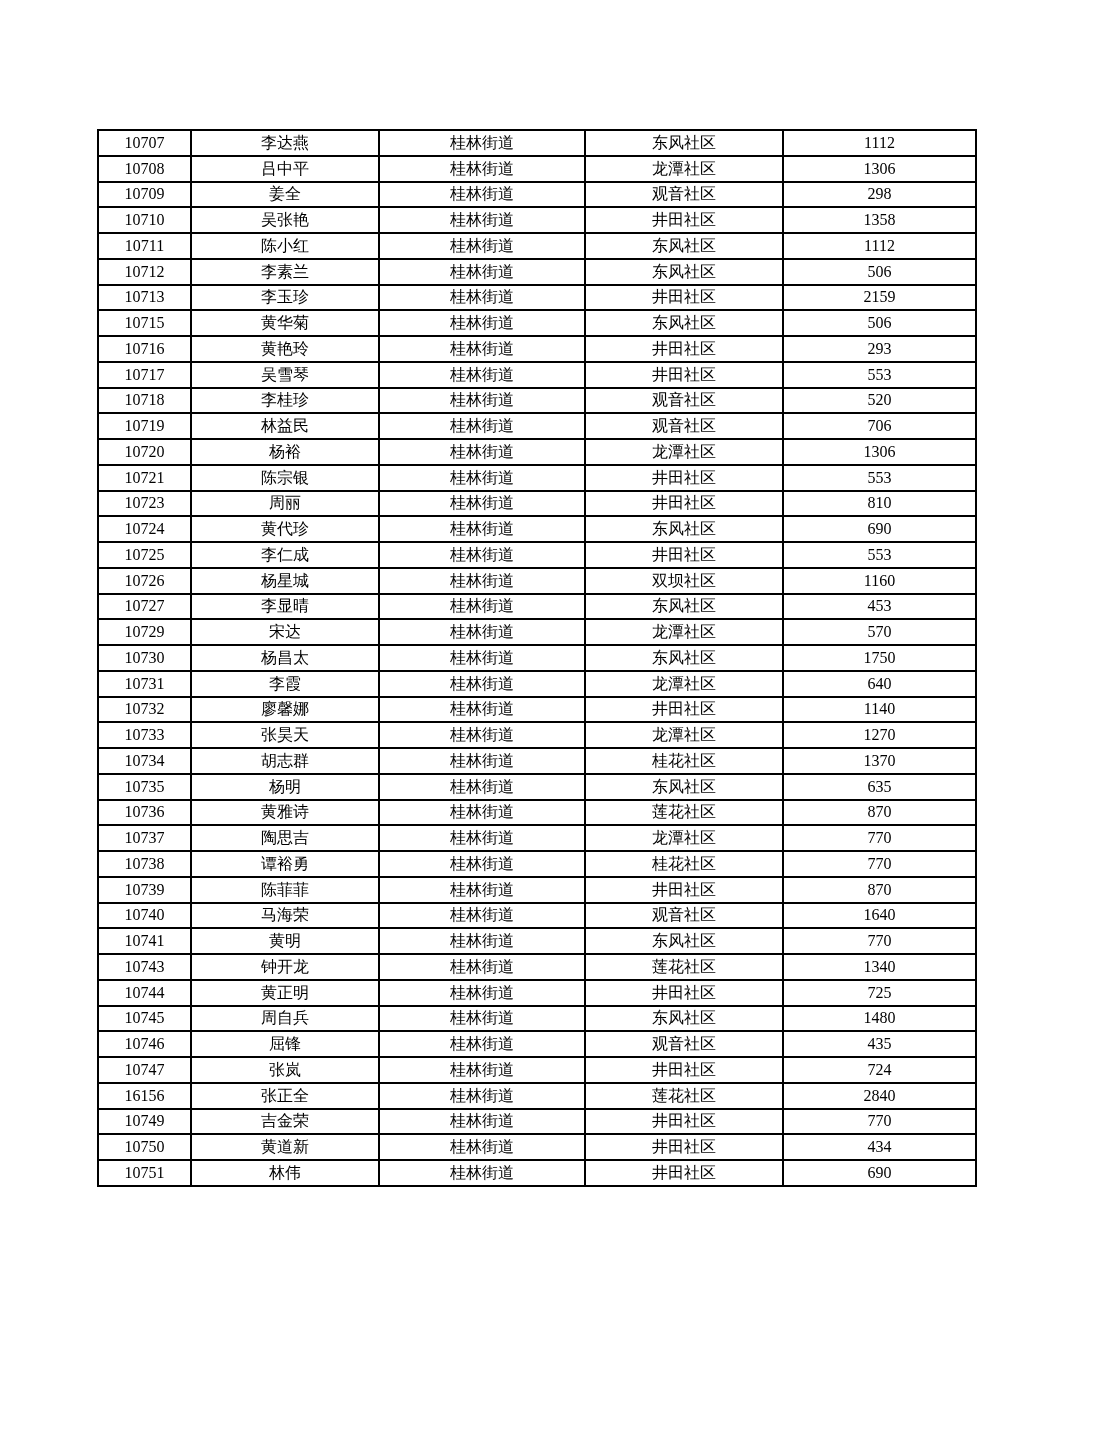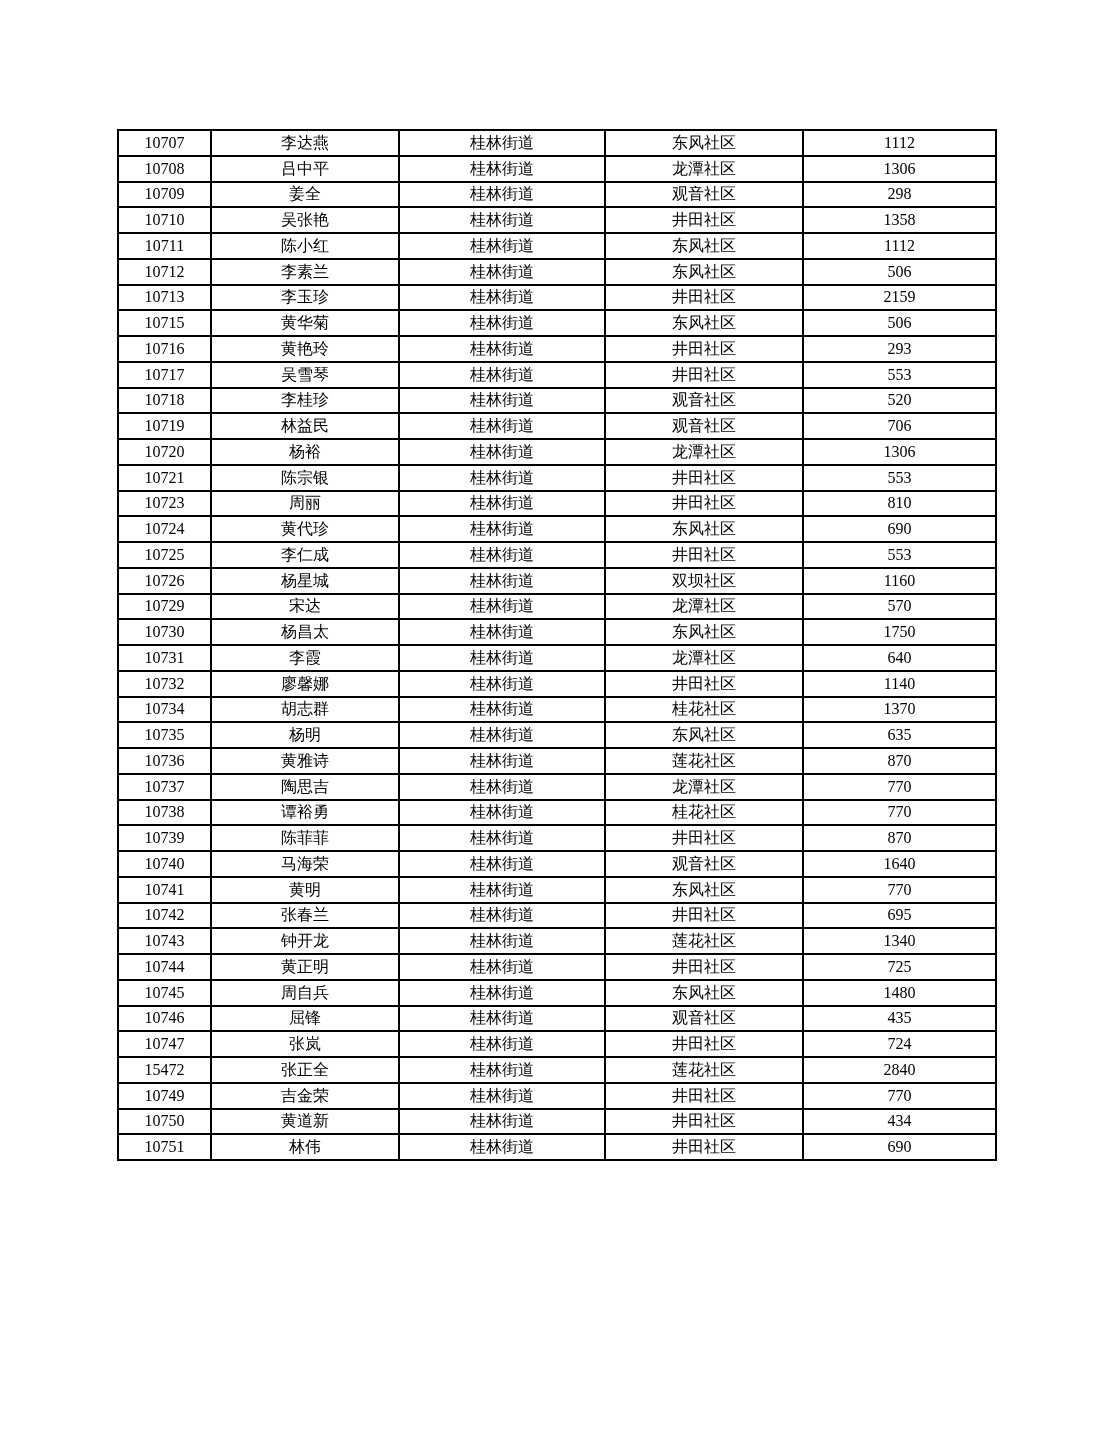--- a/index.html
+++ b/index.html
@@ -16,21 +16,20 @@
   }
   .sheet {
     position: absolute;
     left: 97px;
     top: 129px;
   }
   table.roster {
     border-collapse: collapse;
     table-layout: fixed;
     border: 2px solid #000000;
-    margin-left: 20px;
   }
   table.roster td {
     border: 2px solid #000000;
     height: 23.75px;
     padding: 0;
     text-align: center;
     vertical-align: middle;
     font-size: 16px;
     line-height: 1;
     color: #000000;
@@ -176,20 +175,27 @@
           <td>553</td>
         </tr>
         <tr>
           <td>10726</td>
           <td>杨星城</td>
           <td>桂林街道</td>
           <td>双坝社区</td>
           <td>1160</td>
         </tr>
         <tr>
+          <td>10727</td>
+          <td>李显晴</td>
+          <td>桂林街道</td>
+          <td>东风社区</td>
+          <td>453</td>
+        </tr>
+        <tr>
           <td>10729</td>
           <td>宋达</td>
           <td>桂林街道</td>
           <td>龙潭社区</td>
           <td>570</td>
         </tr>
         <tr>
           <td>10730</td>
           <td>杨昌太</td>
           <td>桂林街道</td>
@@ -204,20 +210,27 @@
           <td>640</td>
         </tr>
         <tr>
           <td>10732</td>
           <td>廖馨娜</td>
           <td>桂林街道</td>
           <td>井田社区</td>
           <td>1140</td>
         </tr>
         <tr>
+          <td>10733</td>
+          <td>张昊天</td>
+          <td>桂林街道</td>
+          <td>龙潭社区</td>
+          <td>1270</td>
+        </tr>
+        <tr>
           <td>10734</td>
           <td>胡志群</td>
           <td>桂林街道</td>
           <td>桂花社区</td>
           <td>1370</td>
         </tr>
         <tr>
           <td>10735</td>
           <td>杨明</td>
           <td>桂林街道</td>
@@ -260,27 +273,20 @@
           <td>1640</td>
         </tr>
         <tr>
           <td>10741</td>
           <td>黄明</td>
           <td>桂林街道</td>
           <td>东风社区</td>
           <td>770</td>
         </tr>
         <tr>
-          <td>10742</td>
-          <td>张春兰</td>
-          <td>桂林街道</td>
-          <td>井田社区</td>
-          <td>695</td>
-        </tr>
-        <tr>
           <td>10743</td>
           <td>钟开龙</td>
           <td>桂林街道</td>
           <td>莲花社区</td>
           <td>1340</td>
         </tr>
         <tr>
           <td>10744</td>
           <td>黄正明</td>
           <td>桂林街道</td>
@@ -302,21 +308,21 @@
           <td>435</td>
         </tr>
         <tr>
           <td>10747</td>
           <td>张岚</td>
           <td>桂林街道</td>
           <td>井田社区</td>
           <td>724</td>
         </tr>
         <tr>
-          <td>15472</td>
+          <td>16156</td>
           <td>张正全</td>
           <td>桂林街道</td>
           <td>莲花社区</td>
           <td>2840</td>
         </tr>
         <tr>
           <td>10749</td>
           <td>吉金荣</td>
           <td>桂林街道</td>
           <td>井田社区</td>

